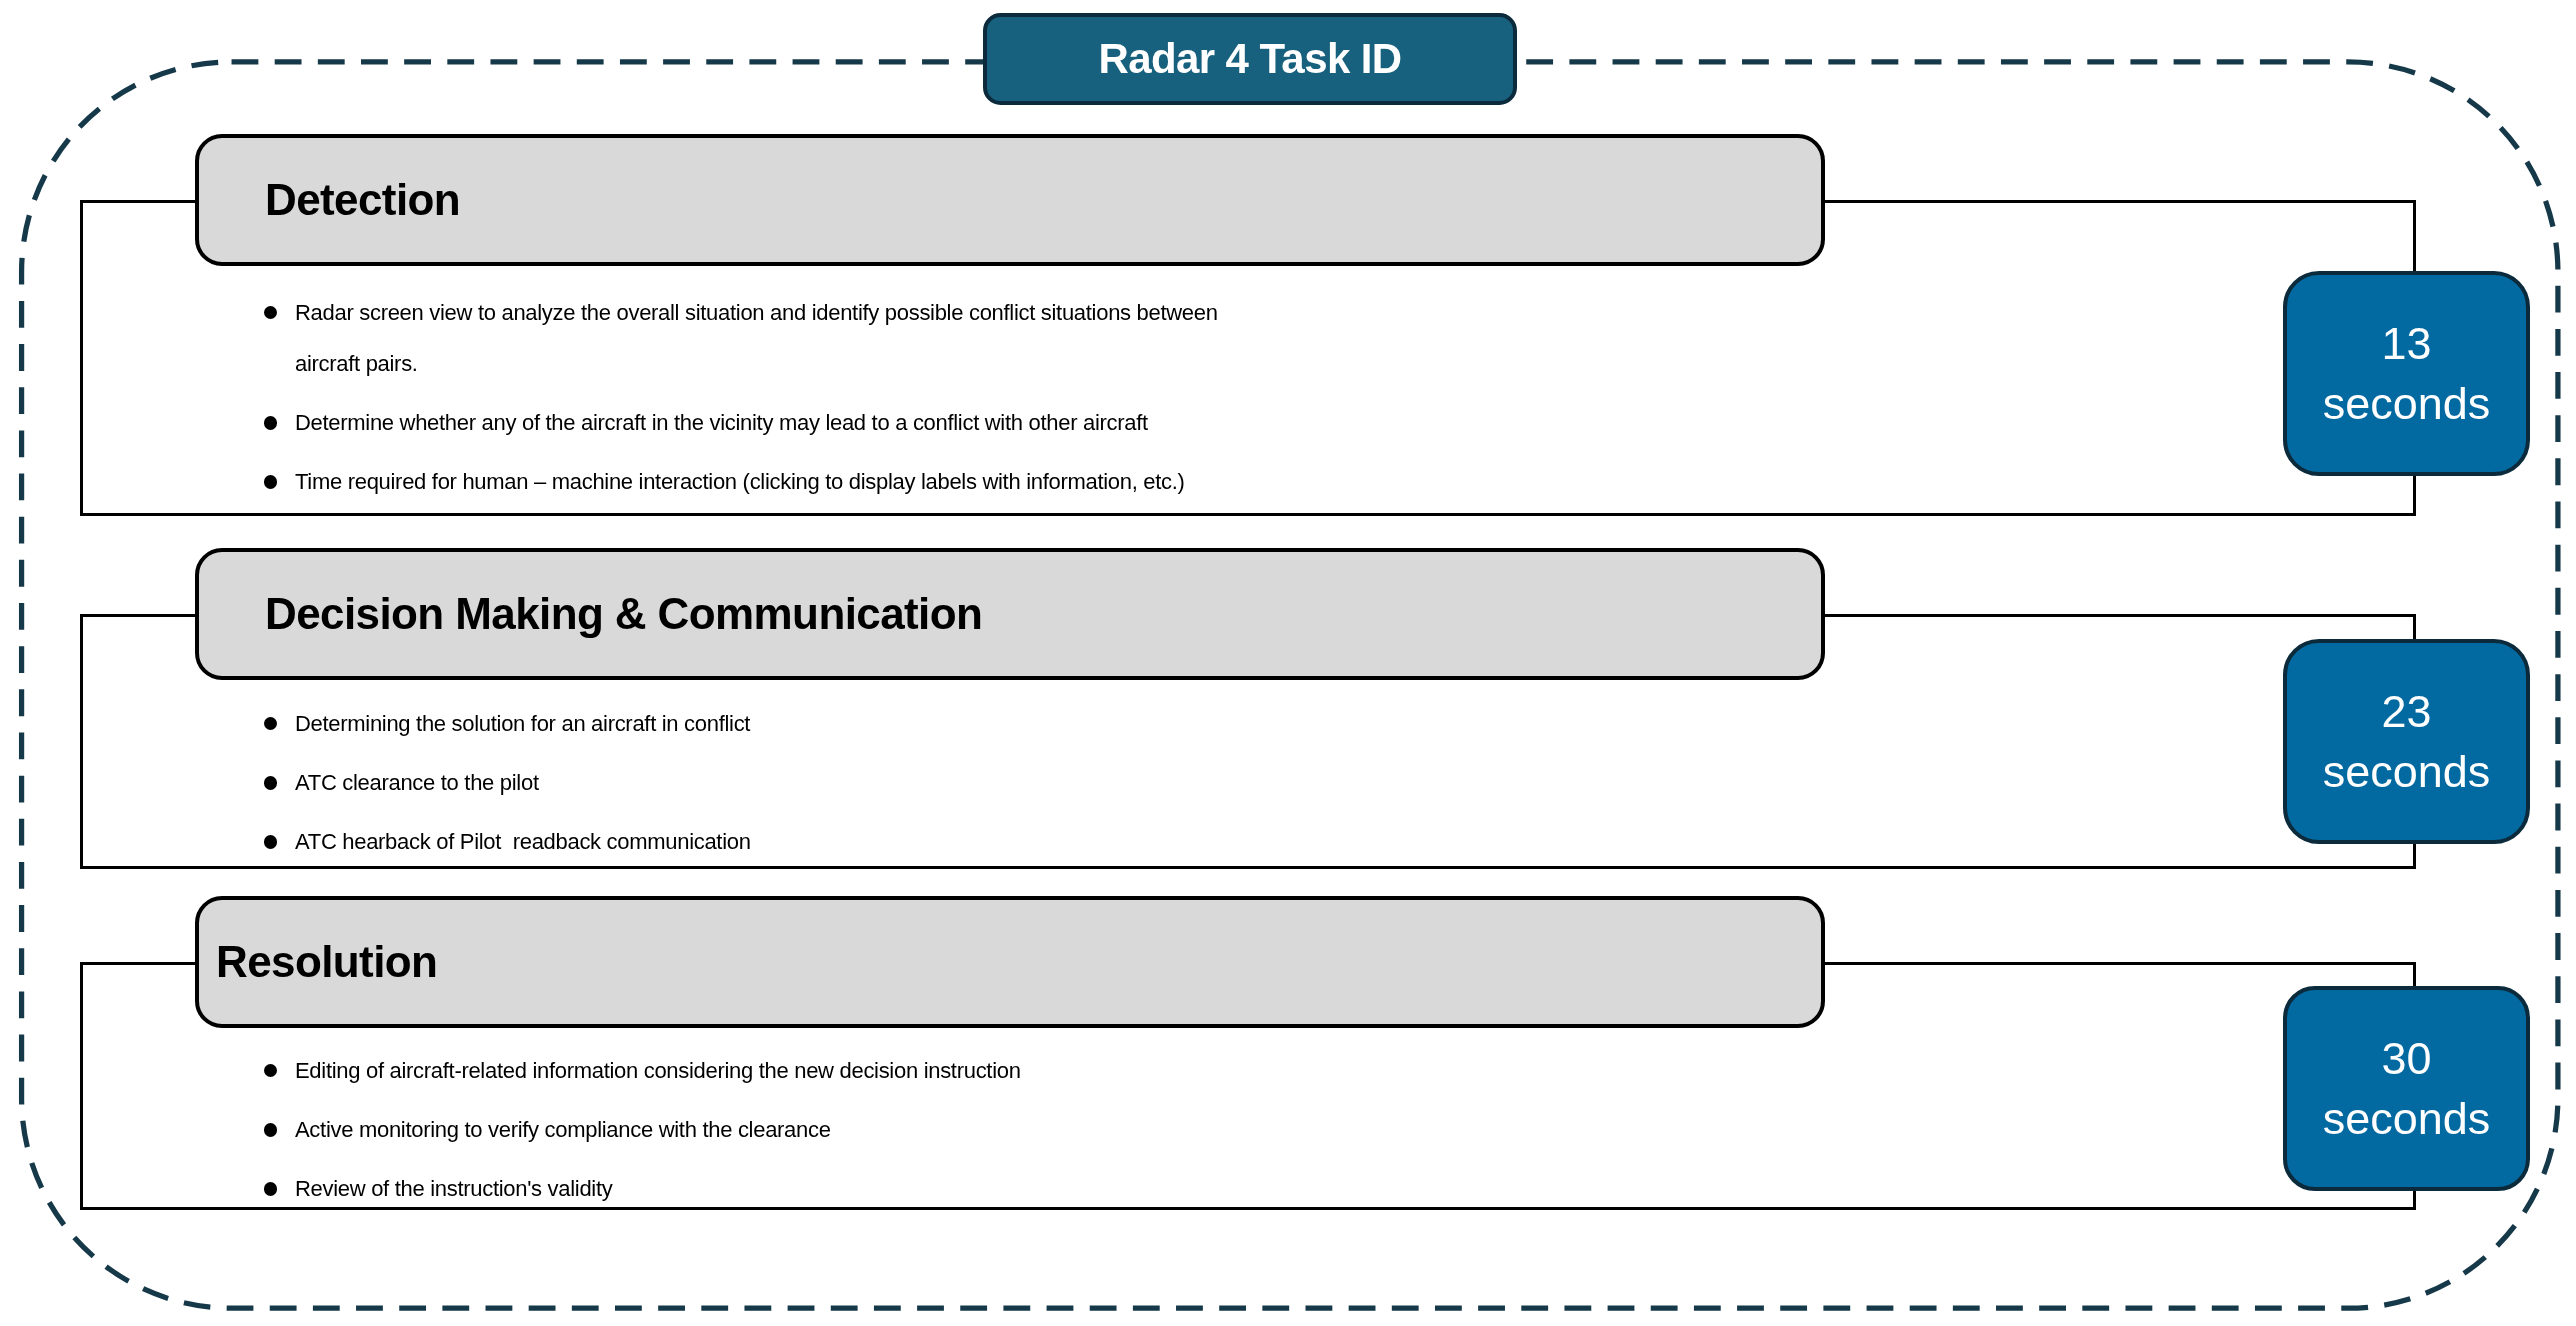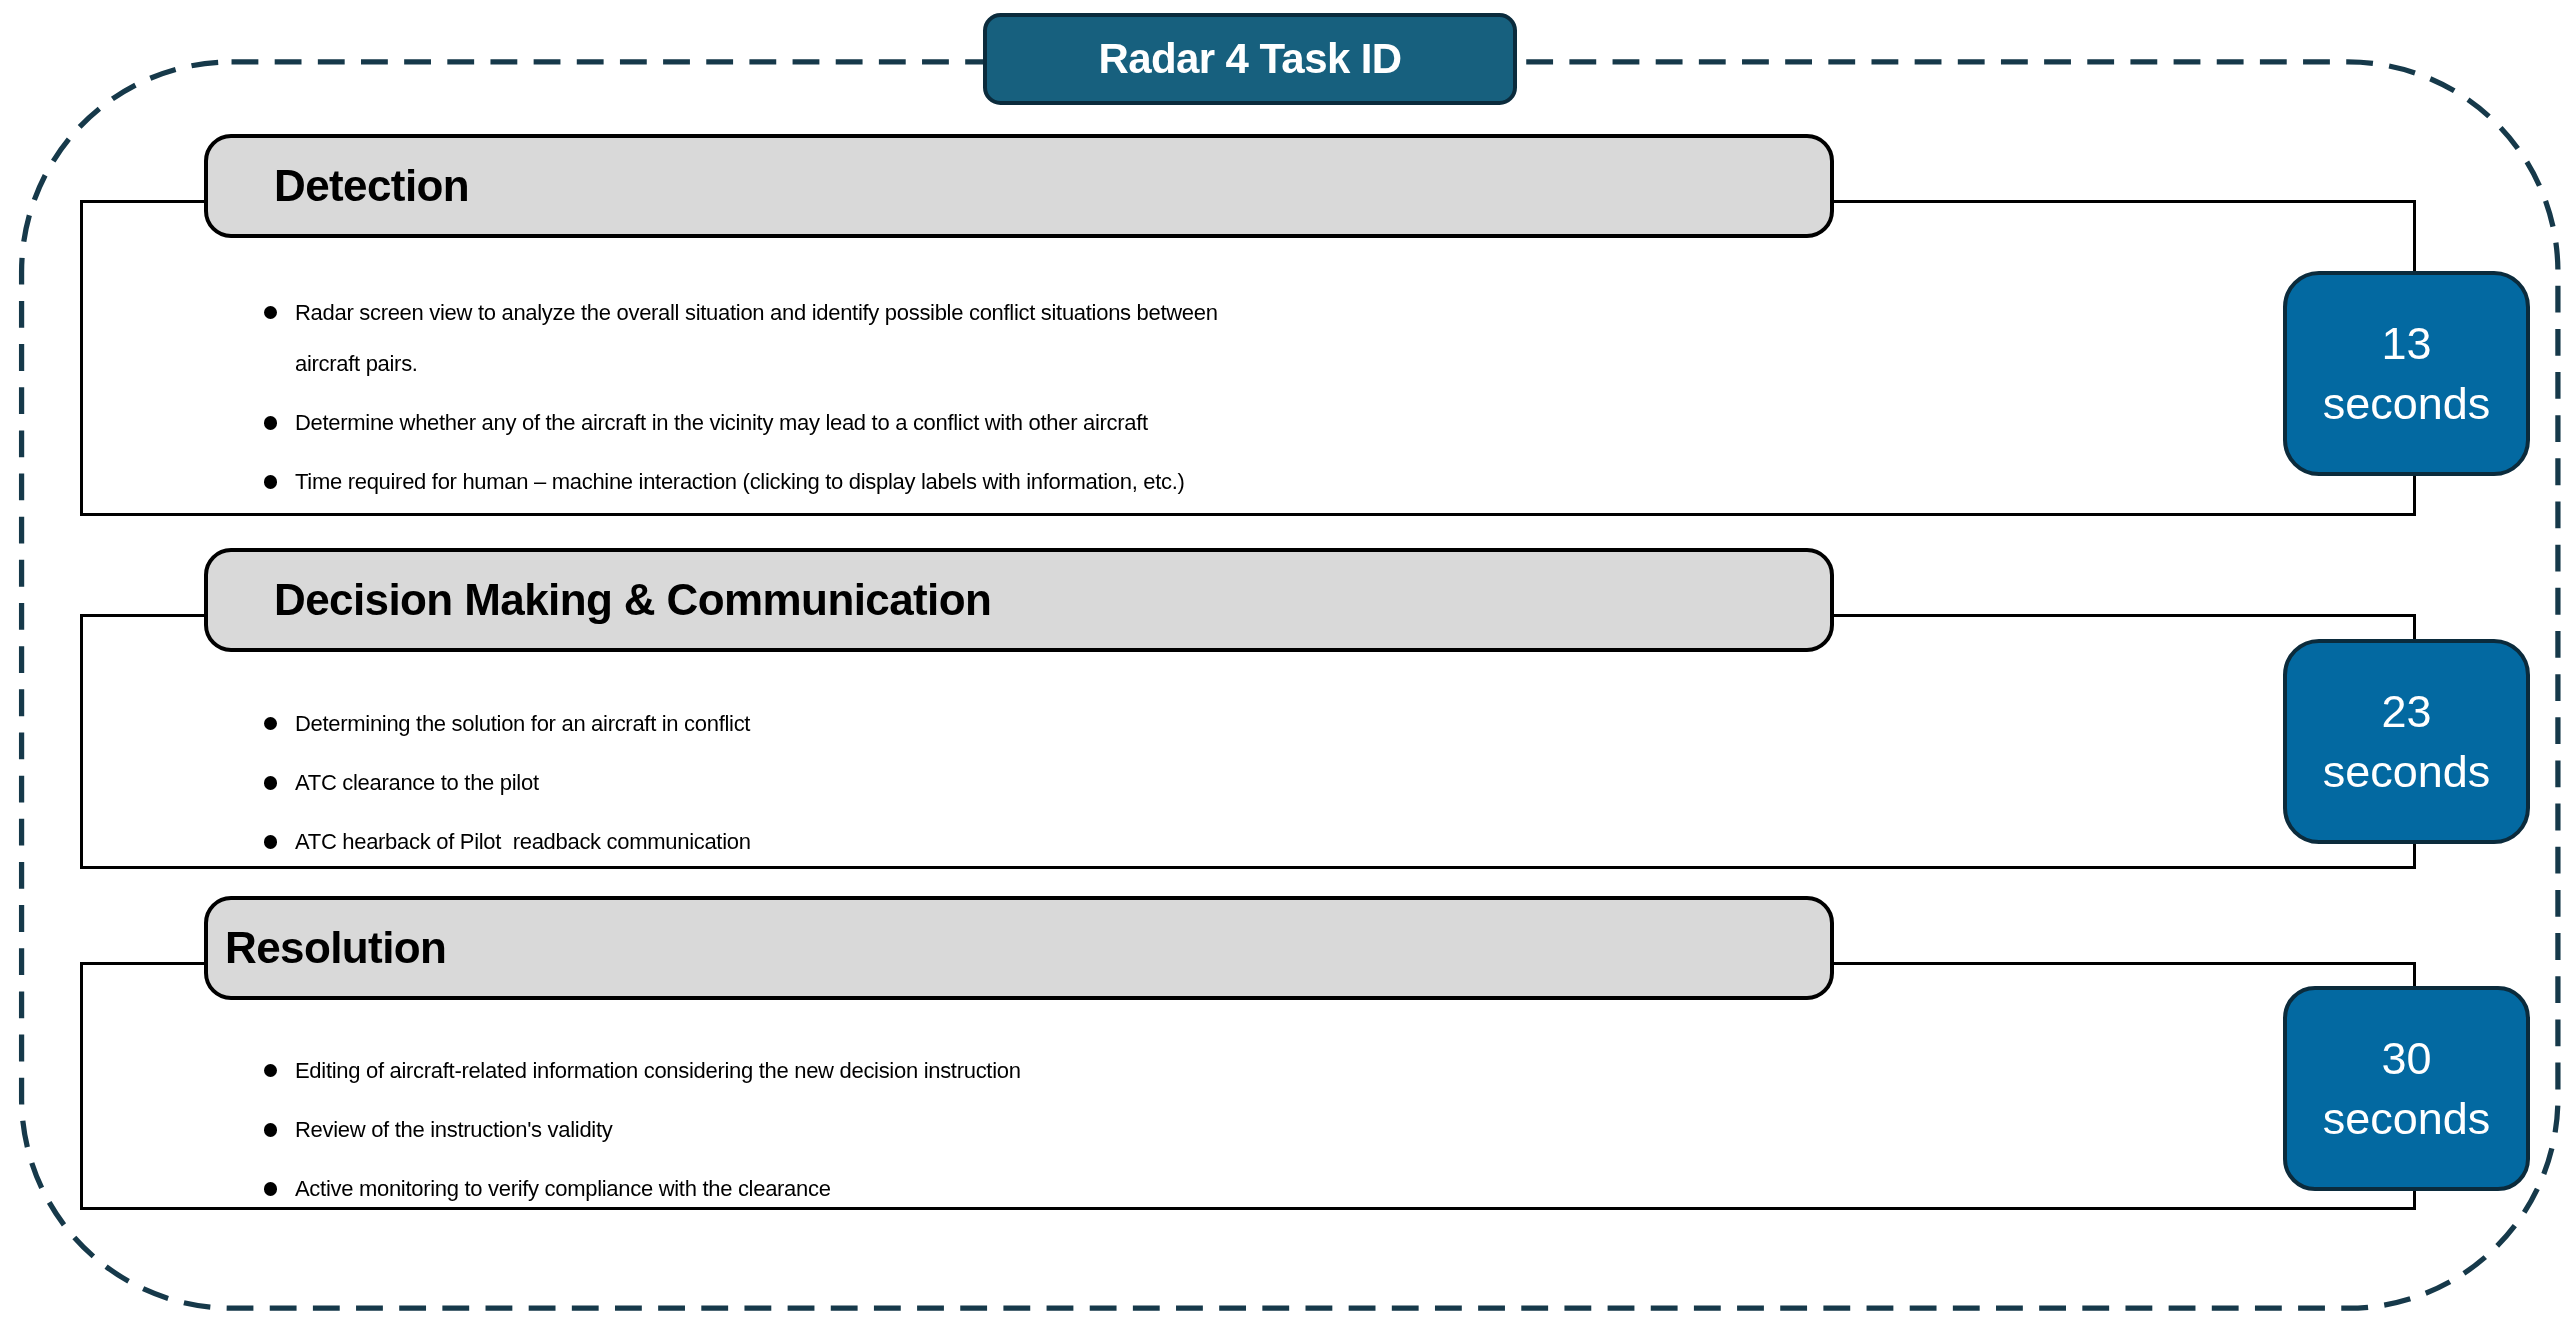--- a/index.html
+++ b/index.html
@@ -18,24 +18,24 @@
 
   .section-box{
     position:absolute;left:80px;width:2336px;
     border:3.5px solid #000;box-sizing:border-box;background:transparent;
   }
   .s1 .section-box{top:200px;height:316px;}
   .s2 .section-box{top:614px;height:255px;}
   .s3 .section-box{top:962px;height:248px;}
 
   .section-header{
-    position:absolute;left:195px;width:1630px;height:104px;
+    position:absolute;left:195px;width:1630px;height:132px;
     background:#D9D9D9;border:4.1px solid #000;border-radius:27px;
     box-sizing:border-box;display:flex;align-items:center;
-    padding-left:66px;font-size:44px;font-weight:bold;letter-spacing:-0.6px;margin-left:9px;
+    padding-left:66px;font-size:44px;font-weight:bold;letter-spacing:-0.6px;
   }
   .s1 .section-header{top:134px;}
   .s2 .section-header{top:548px;}
   .s3 .section-header{top:896px;padding-left:17px;}
 
   .bullets{
     position:absolute;left:262px;width:1913px;
     margin:0;padding:0 0 0 33px;list-style:none;
     font-size:22px;line-height:51px;letter-spacing:-0.3px;
   }
@@ -101,22 +101,22 @@
     </div>
   </div>
 
   <div class="section s3">
     <div class="section-box"></div>
     <div class="section-header">
       <span>Resolution</span>
     </div>
     <ul class="bullets">
       <li><span class="dot"></span><span>Editing of aircraft-related information considering the new decision instruction</span></li>
+      <li><span class="dot"></span><span>Active monitoring to verify compliance with the clearance</span></li>
       <li><span class="dot"></span><span>Review of the instruction's validity</span></li>
-      <li><span class="dot"></span><span>Active monitoring to verify compliance with the clearance</span></li>
     </ul>
     <div class="duration-badge">
       <span>30</span>
       <span>seconds</span>
     </div>
   </div>
 
   <div class="title-box">
     <span>Radar 4 Task ID</span>
   </div>

